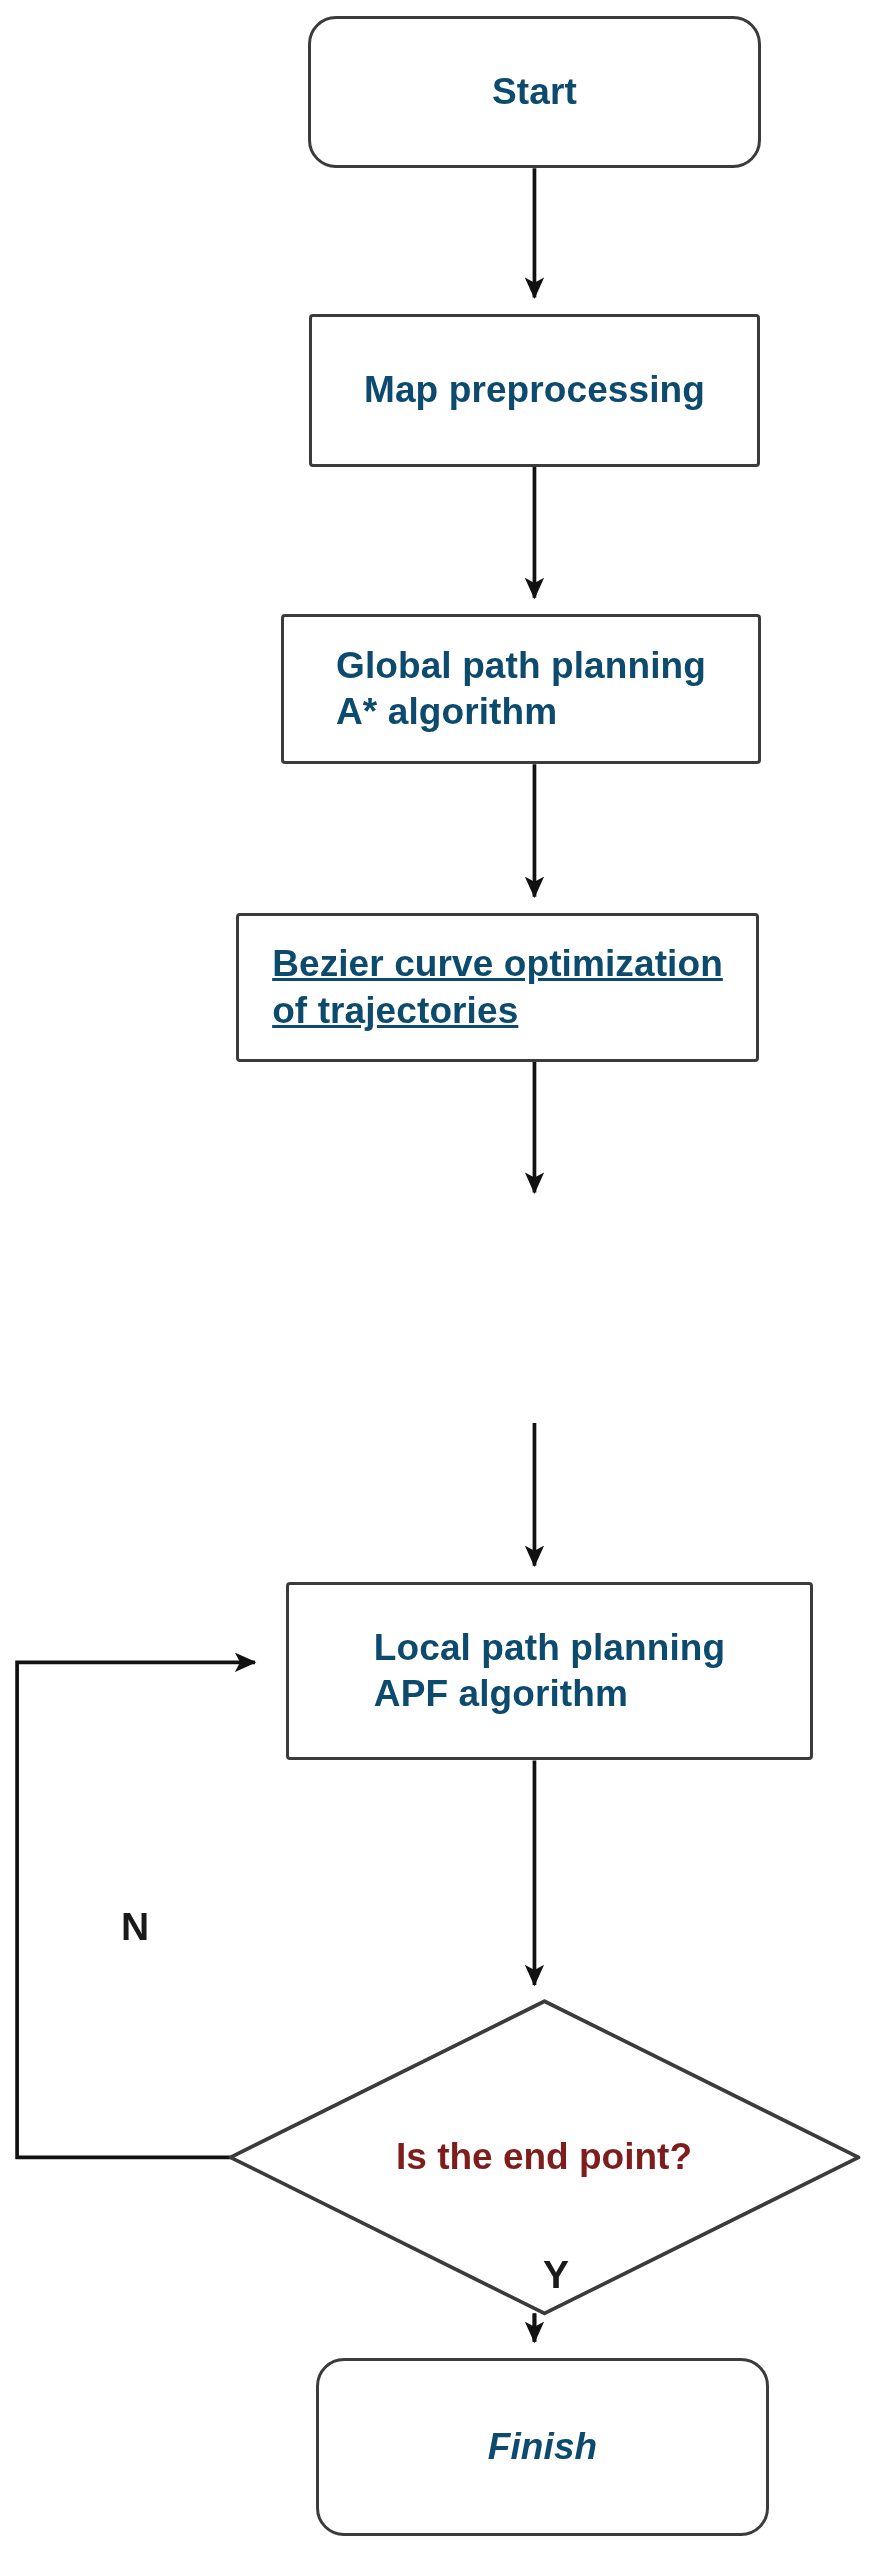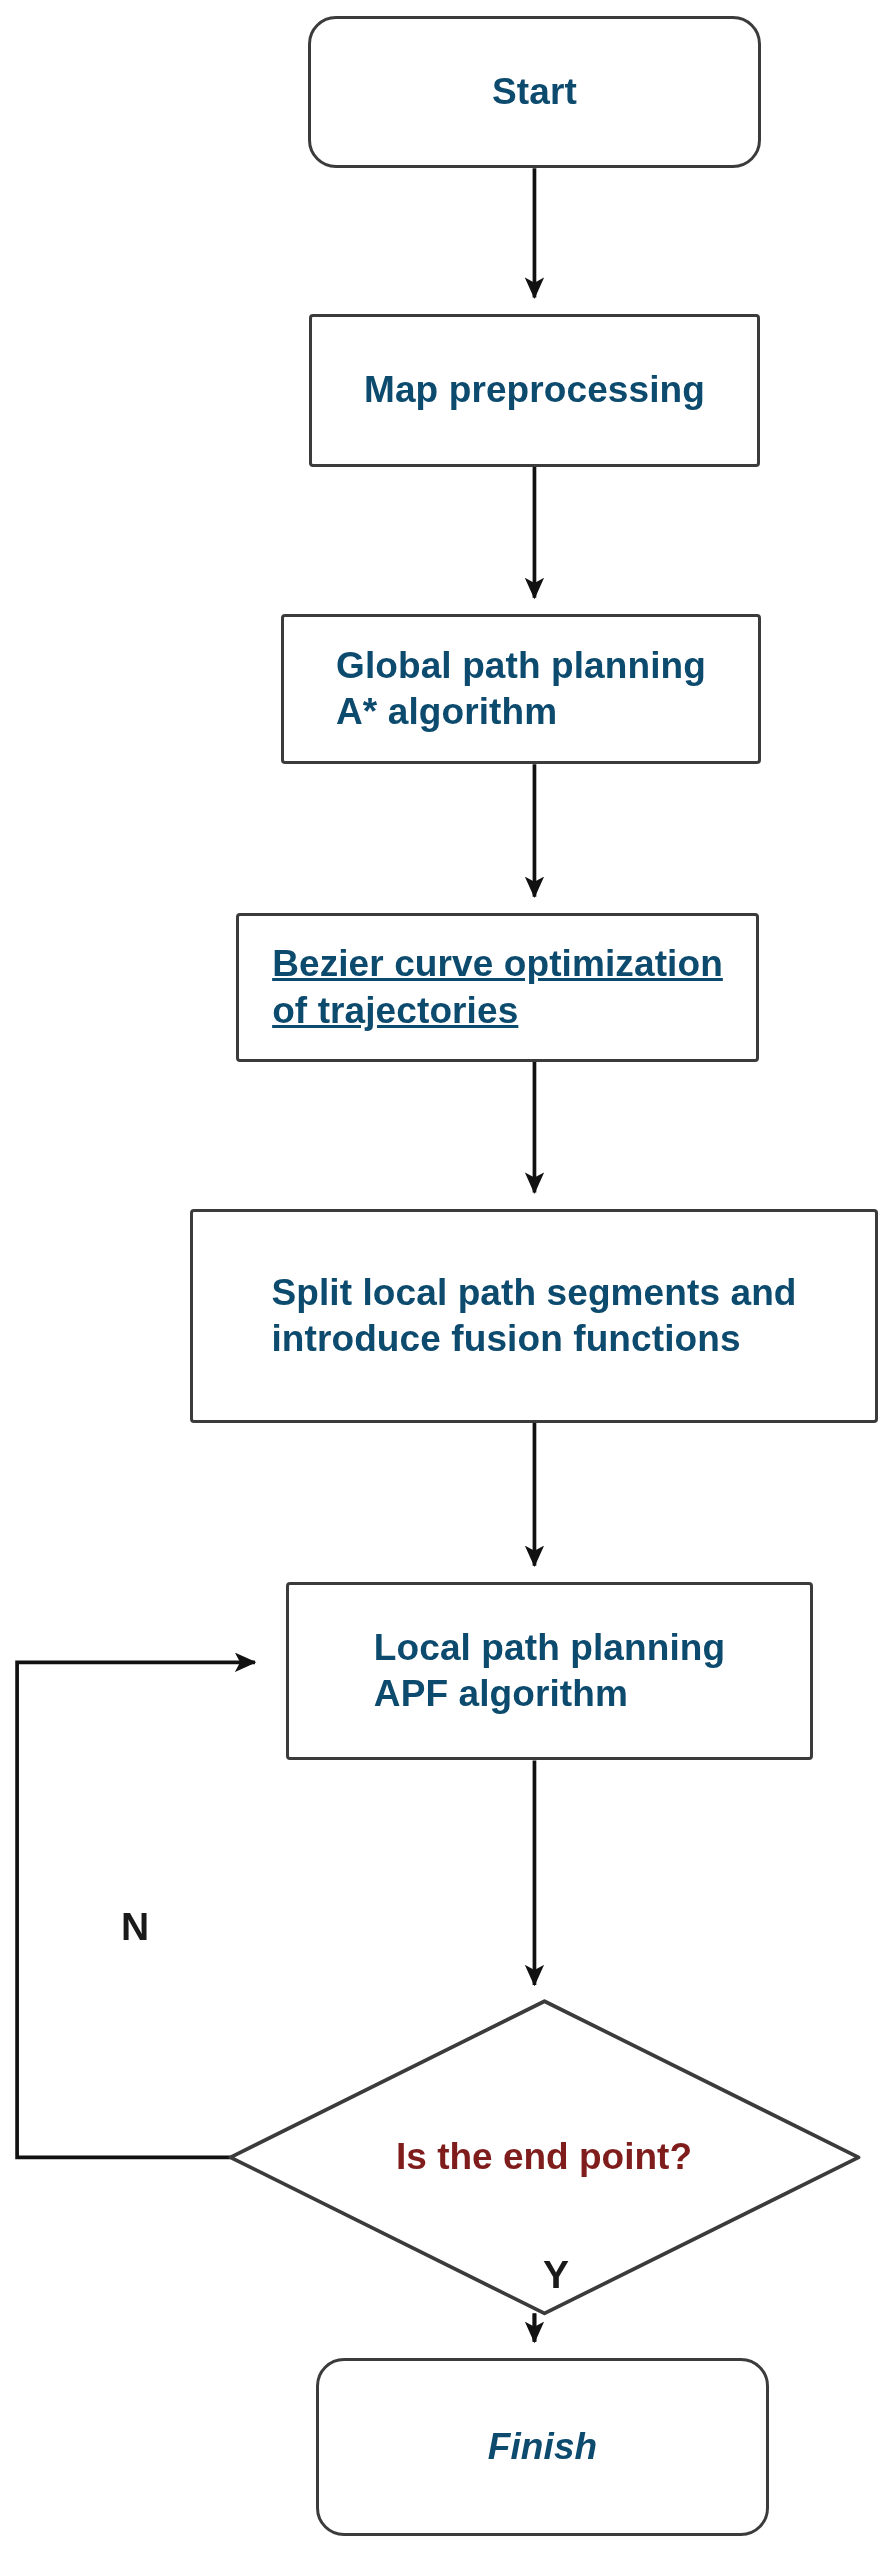--- a/index.html
+++ b/index.html
@@ -135,24 +135,20 @@
   <div class="node process" id="node-global">
     <span class="node-label">Global path planning
 A* algorithm</span>
   </div>
 
   <div class="node process" id="node-bezier">
     <span class="node-label">Bezier curve optimization
 of trajectories</span>
   </div>
 
-  <div class="node process" id="node-split">
-    <span class="node-label">Split local path segments and
-introduce fusion functions</span>
-  </div>
 
   <div class="node process" id="node-local">
     <span class="node-label">Local path planning
 APF algorithm</span>
   </div>
 
   <div id="node-decision">
     <div class="diamond-text">Is the end point?</div>
   </div>
 

